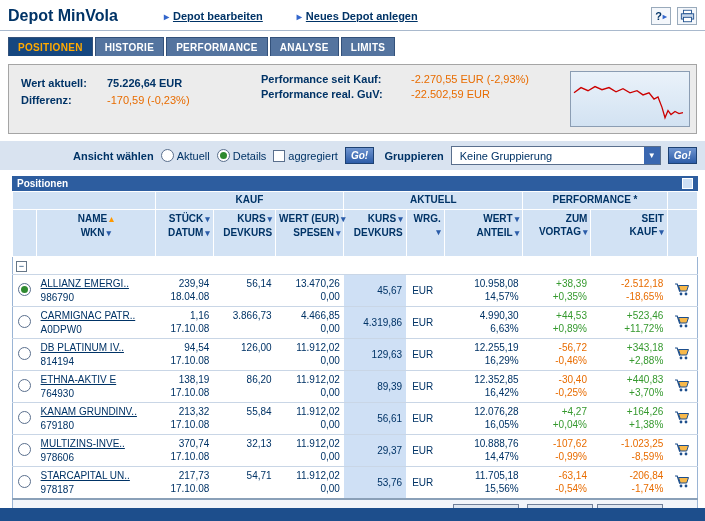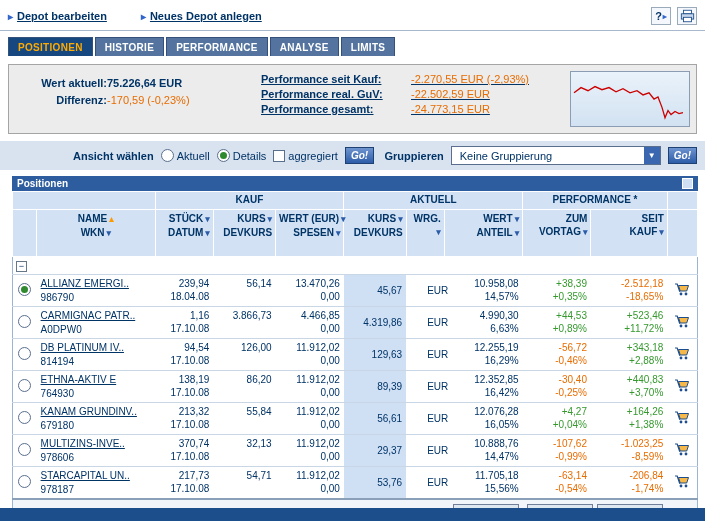--- a/index.html
+++ b/index.html
@@ -27,23 +27,23 @@
 
   
   .tabbar{display:flex;gap:2px;padding:6px 0 0 8px;}
   .tab{background:#54749f;color:#fff;font-size:10px;font-weight:bold;letter-spacing:.3px;
     padding:4px 9px 3px 9px;border:1px solid #33517a;border-bottom:none;cursor:pointer;}
   .tab.checked{background:#16477f;color:var(--accent-tab,#ffaa00);}
 
   
   .summary{margin:8px 8px 0 8px;border:1px solid #a5a5a5;background:#ececec;display:flex;padding:6px 6px 6px 12px;gap:8px;}
   .sum-left{width:232px;padding-top:6px;}
-  .srow{display:flex;margin-bottom:5px;text-align:right;}
+  .srow{display:flex;margin-bottom:5px;}
   .slabel{font-weight:bold;width:86px;}
-  .sum-mid{flex:1;padding-top:2px;text-decoration:underline;}
+  .sum-mid{flex:1;padding-top:2px;}
   .mrow{display:flex;margin-bottom:3px;}
   .mlabel{font-weight:bold;width:150px;}
   .sum-chart{width:118px;height:54px;border:1px solid #8b9db3;background:linear-gradient(#eaf2fa,#d2e2f2);}
   .sum-chart svg{display:block;}
 
   
   .controls{margin-top:7px;background:#d9e3f0;padding:5px 8px;display:flex;align-items:center;gap:7px;}
   .clabel{font-weight:bold;}
   .indent{margin-left:65px;}
   .push{margin-left:auto;}
@@ -70,41 +70,42 @@
   th.nob{background:#d2e2f4;cursor:default;}
   .colhead th{height:42px;}
   .colhead .t-left{text-align:center;}
   .hl{line-height:13px;white-space:nowrap;}
   .sort{color:#2a5ca8;font-size:9px;margin-left:2px;cursor:pointer;}
   .sort.act{color:#f90;}
 
   td{padding:2px 4px;border-bottom:1px solid #c9d6e6;vertical-align:top;color:var(--navy,#003366);line-height:13px;}
   .num{text-align:right;}
   td.akt{background:var(--highlight,#cfe0f5);vertical-align:middle;}
-  .wrgcell{vertical-align:middle;padding-left:21px;margin-top:44px;}
+  .wrgcell{vertical-align:middle;padding-left:6px;margin-top:44px;}
   .c-radio{text-align:center;vertical-align:middle;}
   .c-cart{text-align:center;vertical-align:middle;}
   .poslink{text-decoration:underline;cursor:pointer;}
   .wkn{margin-top:1px;}
   .minusrow td{padding:2px 0 2px 3px;}
   .minus-box{display:inline-block;width:9px;height:9px;border:1px solid #678;background:#fff;
     font-size:9px;line-height:8px;text-align:center;cursor:pointer;}
   .cart{cursor:pointer;display:inline-block;}
 
   tfoot td{border-top:2px solid #8aa0b8;padding:4px 4px;background:#f2f5fa;vertical-align:middle;}
   .tot-label{font-weight:bold;text-align:right;padding-right:10px;font-size:11px;}
   .totbox{display:inline-block;border:1px solid #70809a;background:#dfe7f1;padding:1px 4px;
     font-weight:bold;min-width:56px;text-align:right;}
 
   .bottom-bar{position:absolute;left:0;right:0;bottom:0;height:13px;background:#1d4e8c;}
 </style>
 </head>
 <body>
 
 <div class="top-header">
+  <h1>Depot MinVola</h1>
   <div class="top-links">
     <span class="tlink">
       <span class="bullet">▸</span>
       <a href="#">Depot bearbeiten</a>
     </span>
     <span class="tlink">
       <span class="bullet">▸</span>
       <a href="#">Neues Depot anlegen</a>
     </span>
   </div>
@@ -147,24 +148,20 @@
     </div>
   </div>
   <div class="sum-mid">
     <div class="mrow">
       <span class="mlabel">Performance seit Kauf:</span>
       <span class="signed neg">-2.270,55 EUR (-2,93%)</span>
     </div>
     <div class="mrow">
       <span class="mlabel">Performance real. GuV:</span>
       <span class="signed neg">-22.502,59 EUR</span>
-    </div>
-    <div class="mrow">
-      <span class="mlabel">Performance gesamt:</span>
-      <span class="signed neg">-24.773,15 EUR</span>
     </div>
   </div>
   <div class="sum-chart">
     <svg width="116" height="52" viewBox="0 0 116 50" preserveAspectRatio="none">
       <polyline fill="none" stroke="#cc0000" stroke-width="1.3" points="3,20 10,15 17,18 24,14 31,17 38,15 45,19 52,16 59,20 66,18 72,22 78,20 83,26 87,24 91,34 94,44 97,37 100,41 104,38 108,40 112,39"></polyline>
     </svg>
   </div>
 </div>
 
 <div class="controls">

